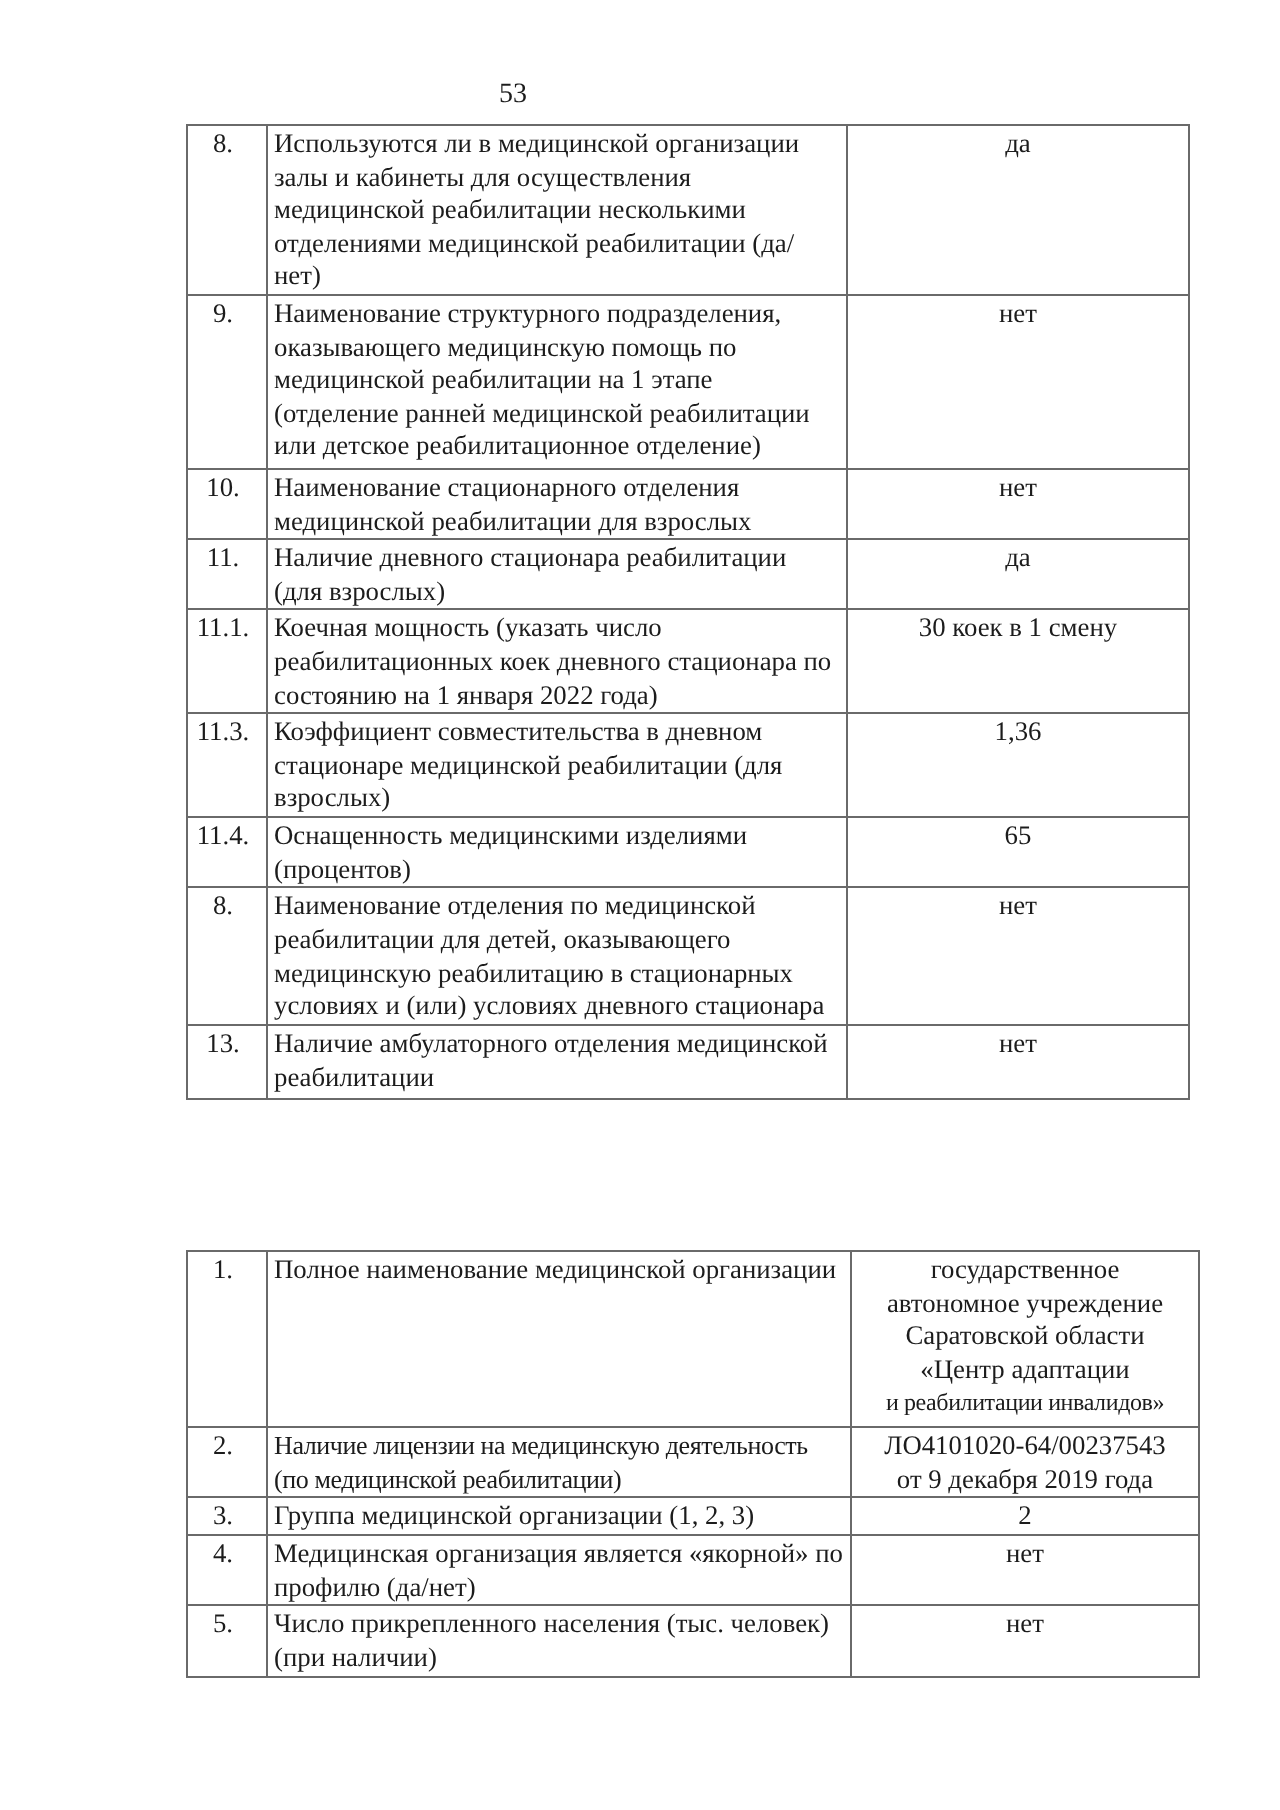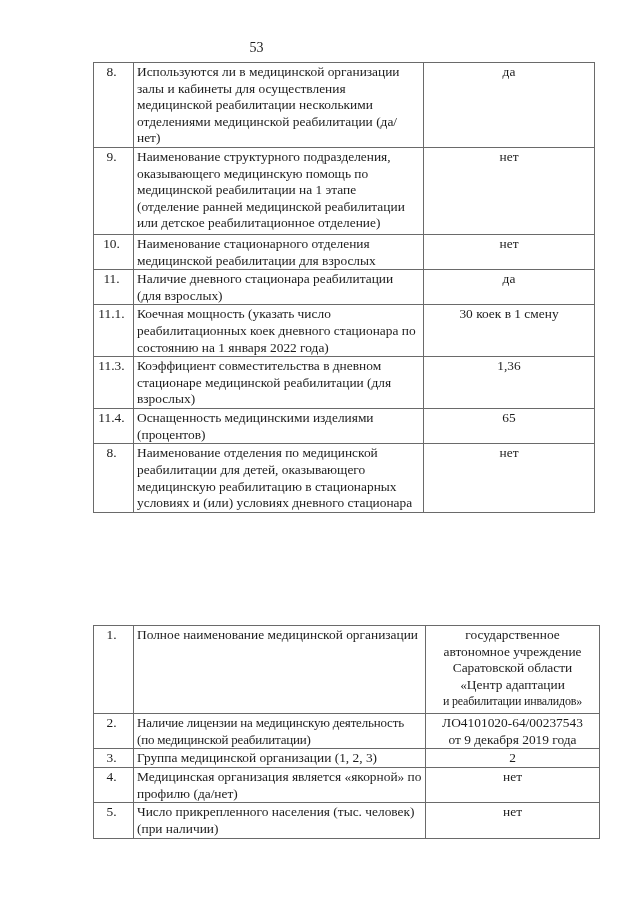--- a/index.html
+++ b/index.html
@@ -61,20 +61,25 @@
     <tr style="height:34px">
       <td class="num">11.4.</td>
       <td>Оснащенность медицинскими изделиями (процентов)</td>
       <td class="val">65</td>
     </tr>
     <tr style="height:69px">
       <td class="num">8.</td>
       <td>Наименование отделения по медицинской реабилитации для детей, оказывающего медицинскую реабилитацию в стационарных условиях и (или) условиях дневного стационара</td>
       <td class="val">нет</td>
     </tr>
+    <tr style="height:37px">
+      <td class="num">13.</td>
+      <td>Наличие амбулаторного отделения медицинской реабилитации</td>
+      <td class="val">нет</td>
+    </tr>
   </tbody>
 </table>
 
 <table class="doc" id="table2">
   <colgroup>
       <col style="width:40px">
       <col style="width:292px">
       <col style="width:174px">
     </colgroup>
   <tbody>

